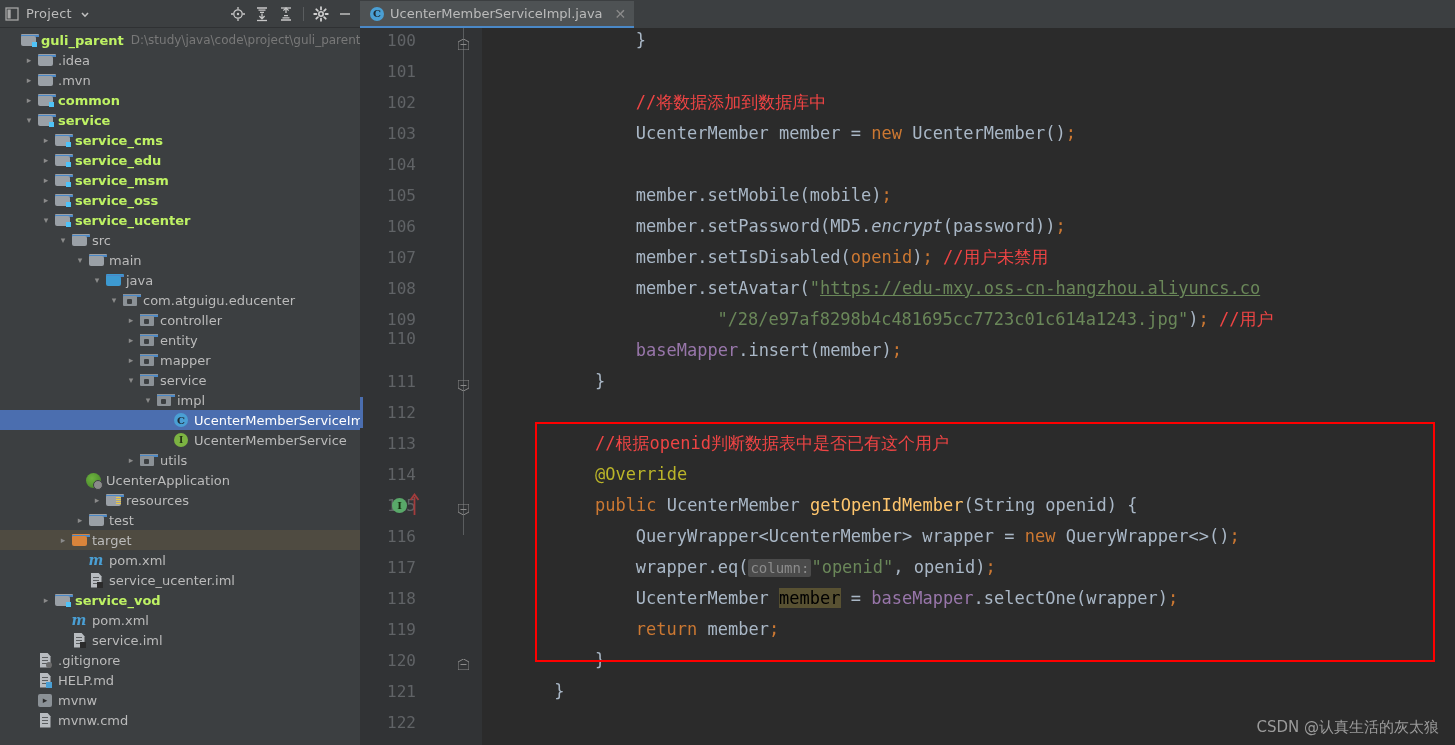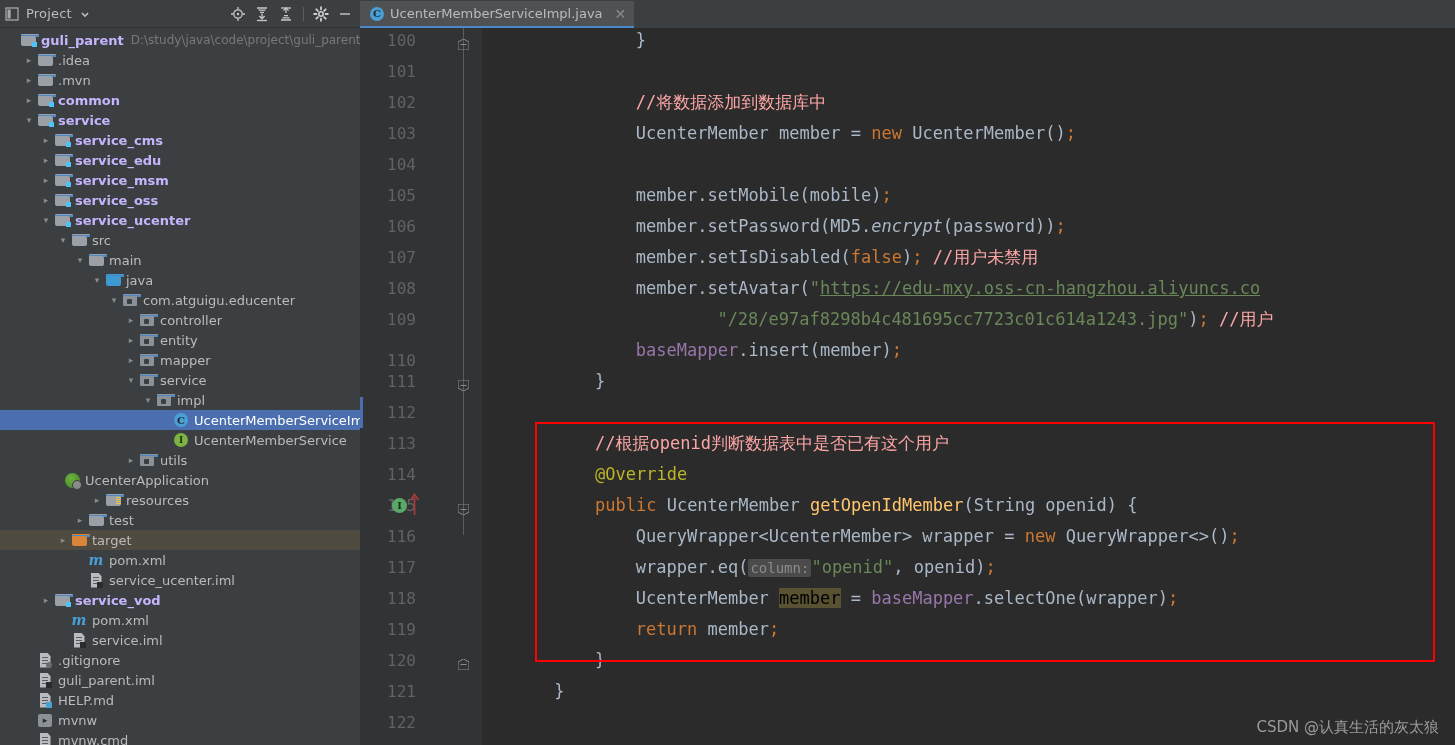--- a/index.html
+++ b/index.html
@@ -45,21 +45,21 @@
   }
   .row .arrow {
     width: 12px; min-width: 12px; height: 12px;
     display: flex; align-items: center; justify-content: center;
     color: #8a8a8a; font-size: 9px; margin-right: 2px;
   }
   .row .ico { width: 16px; min-width: 16px; height: 16px; margin-right: 5px;
               display: flex; align-items: center; justify-content: center; }
   .row .lbl { font-size: 13px; color: #bbbbbb; }
   .row .sub { font-size: 12px; color: #787878; margin-left: 7px; }
-  .row.bold .lbl { font-weight: bold; color: #c4b5fd; }
+  .row.bold .lbl { font-weight: bold; color: #bef264; }
   .row.selected { background: #4b6eaf; }
   .row.selected .lbl { color: #ffffff; }
   .row.target-hl { background: #4f4b41; }
 
   
   .folder { position: relative; width: 15px; height: 12px; }
   .folder .body { position: absolute; left: 0; top: 2px; width: 15px; height: 10px;
                   background: #9aa0a6; border-radius: 1px 2px 2px 2px; }
   .folder .tab { position: absolute; left: 0; top: 0px; width: 6px; height: 3px;
                  background: #9aa0a6; border-radius: 1px 1px 0 0; }
@@ -116,21 +116,21 @@
   #gutter .fold-line { position: absolute; left: 103px; width: 1px; background: #5a5d5f; }
   .fold-marker { position: absolute; left: 98px; width: 11px; height: 11px; }
 
   #code { flex: 1; position: relative; background: #2b2b2b; overflow: hidden;
           font-family: "DejaVu Sans Mono", monospace; font-size: 17px; }
   .cl { position: absolute; left: 0; height: 31px; line-height: 31px; white-space: pre; }
 
   
   .t-def   { color: #a9b7c6; }
   .t-kw    { color: #cc7832; }
-  .t-cmt   { color: #fca5a5; }
+  .t-cmt   { color: #ef4444; }
   .t-str   { color: #6a8759; }
   .t-type  { color: #a9b7c6; }
   .t-mth   { color: #ffc66d; }
   .t-field { color: #9876aa; }
   .t-ann   { color: #bbb529; }
   .t-semi  { color: #cc7832; }
   .t-static{ color: #a9b7c6; font-style: italic; }
   .t-link  { color: #6a8759; text-decoration: underline; }
   .t-hint  { color: #8c8c8c; background: #4b4b4b; border-radius: 2px; padding: 1px 2px; font-size: 14px; }
   .t-ident-hl { background: #585132; }
@@ -423,21 +423,21 @@
           <span class="arrow">▸</span>
           <span class="ico">
             <span class="pkgico">
               <span class="tab"></span>
               <span class="body"></span>
               <span class="dot"></span>
             </span>
           </span>
           <span class="lbl">utils</span>
         </div>
-        <div class="row" style="padding-left: 50px;">
+        <div class="row" style="padding-left: 71px;">
           <span class="arrow"></span>
           <span class="ico">
             <span class="springicon"></span>
           </span>
           <span class="lbl">UcenterApplication</span>
         </div>
         <div class="row" style="padding-left: 91px;">
           <span class="arrow">▸</span>
           <span class="ico">
             <span class="folder">
@@ -518,31 +518,20 @@
         <div class="row" style="padding-left: 23px;">
           <span class="arrow"></span>
           <span class="ico">
             <span class="fileico git">
               <span class="pg"></span>
               <span class="ln"></span>
               <span class="cor"></span>
             </span>
           </span>
           <span class="lbl">.gitignore</span>
-        </div>
-        <div class="row" style="padding-left: 23px;">
-          <span class="arrow"></span>
-          <span class="ico">
-            <span class="fileico">
-              <span class="pg"></span>
-              <span class="ln"></span>
-              <span class="cor"></span>
-            </span>
-          </span>
-          <span class="lbl">guli_parent.iml</span>
         </div>
         <div class="row" style="padding-left: 23px;">
           <span class="arrow"></span>
           <span class="ico">
             <span class="fileico md">
               <span class="pg"></span>
               <span class="ln"></span>
               <span class="cor"></span>
             </span>
           </span>
@@ -583,21 +572,21 @@
           <div class="gnum" style="top: -3px;">100</div>
           <div class="gnum" style="top: 28px;">101</div>
           <div class="gnum" style="top: 59px;">102</div>
           <div class="gnum" style="top: 90px;">103</div>
           <div class="gnum" style="top: 121px;">104</div>
           <div class="gnum" style="top: 152px;">105</div>
           <div class="gnum" style="top: 183px;">106</div>
           <div class="gnum" style="top: 214px;">107</div>
           <div class="gnum" style="top: 245px;">108</div>
           <div class="gnum" style="top: 276px;">109</div>
-          <div class="gnum" style="top: 317px;">110</div>
+          <div class="gnum" style="top: 295px;">110</div>
           <div class="gnum" style="top: 338px;">111</div>
           <div class="gnum" style="top: 369px; margin-left: 48px;">112</div>
           <div class="gnum" style="top: 400px;">113</div>
           <div class="gnum" style="top: 431px;">114</div>
           <div class="gnum" style="top: 462px;">115</div>
           <div class="gnum" style="top: 493px;">116</div>
           <div class="gnum" style="top: 524px;">117</div>
           <div class="gnum" style="top: 555px;">118</div>
           <div class="gnum" style="top: 586px;">119</div>
           <div class="gnum" style="top: 617px; text-align: center;">120</div>
@@ -627,21 +616,21 @@
             </svg></div>
           <div id="caret-mark" style="left: 0px; top: 369px;"></div>
         </div>
       <div id="code">
           <div class="cl" style="top: -3px; left: 105.8px;"><span class="t-def">}</span></div>
           <div class="cl" style="top: 28px; left: 65px;"></div>
           <div class="cl" style="top: 59px; left: 105.8px;"><span class="t-cmt">//将数据添加到数据库中</span></div>
           <div class="cl" style="top: 90px; left: 105.8px;"><span class="t-type">UcenterMember</span><span class="t-def"> member </span><span class="t-def">= </span><span class="t-kw">new </span><span class="t-def">UcenterMember()</span><span class="t-semi">;</span></div>
           <div class="cl" style="top: 152px; left: 105.8px; text-align: center;"><span class="t-def">member.setMobile(mobile)</span><span class="t-semi">;</span></div>
           <div class="cl" style="top: 183px; left: 105.8px;"><span class="t-def">member.setPassword(MD5.</span><span class="t-static">encrypt</span><span class="t-def">(password))</span><span class="t-semi">;</span></div>
-          <div class="cl" style="top: 214px; left: 105.8px;"><span class="t-def">member.setIsDisabled(</span><span class="t-kw">false</span><span class="t-def">)</span><span class="t-semi">;</span><span class="t-cmt"> //用户未禁用</span></div>
+          <div class="cl" style="top: 214px; left: 105.8px;"><span class="t-def">member.setIsDisabled(</span><span class="t-kw">openid</span><span class="t-def">)</span><span class="t-semi">;</span><span class="t-cmt"> //用户未禁用</span></div>
           <div class="cl" style="top: 245px; left: 105.8px;"><span class="t-def">member.setAvatar(</span><span class="t-str">"</span><span class="t-link">https://edu-mxy.oss-cn-hangzhou.aliyuncs.co</span></div>
           <div class="cl" style="top: 276px; left: 187.4px;"><span class="t-str">"/28/e97af8298b4c481695cc7723c01c614a1243.jpg"</span><span class="t-def">)</span><span class="t-semi">;</span><span class="t-cmt"> //用户</span></div>
           <div class="cl" style="top: 307px; left: 105.8px;"><span class="t-field">baseMapper</span><span class="t-def">.insert(member)</span><span class="t-semi">;</span></div>
           <div class="cl" style="top: 338px; left: 65px;"><span class="t-def">}</span></div>
           <div class="cl" style="top: 369px; left: 65px;"></div>
           <div class="cl" style="top: 400px; left: 65px;"><span class="t-cmt">//根据openid判断数据表中是否已有这个用户</span></div>
           <div class="cl" style="top: 431px; left: 65px;"><span class="t-ann">@Override</span></div>
           <div class="cl" style="top: 462px; left: 65px;"><span class="t-kw">public </span><span class="t-type">UcenterMember </span><span class="t-mth">getOpenIdMember</span><span class="t-def">(String openid) {</span></div>
           <div class="cl" style="top: 493px; left: 105.8px;"><span class="t-def">QueryWrapper&lt;UcenterMember&gt; wrapper = </span><span class="t-kw">new </span><span class="t-def">QueryWrapper&lt;&gt;()</span><span class="t-semi">;</span></div>
           <div class="cl" style="top: 524px; left: 105.8px;"><span class="t-def">wrapper.eq(</span><span class="t-hint">column:</span><span class="t-str">"openid"</span><span class="t-def">, openid)</span><span class="t-semi">;</span></div>

